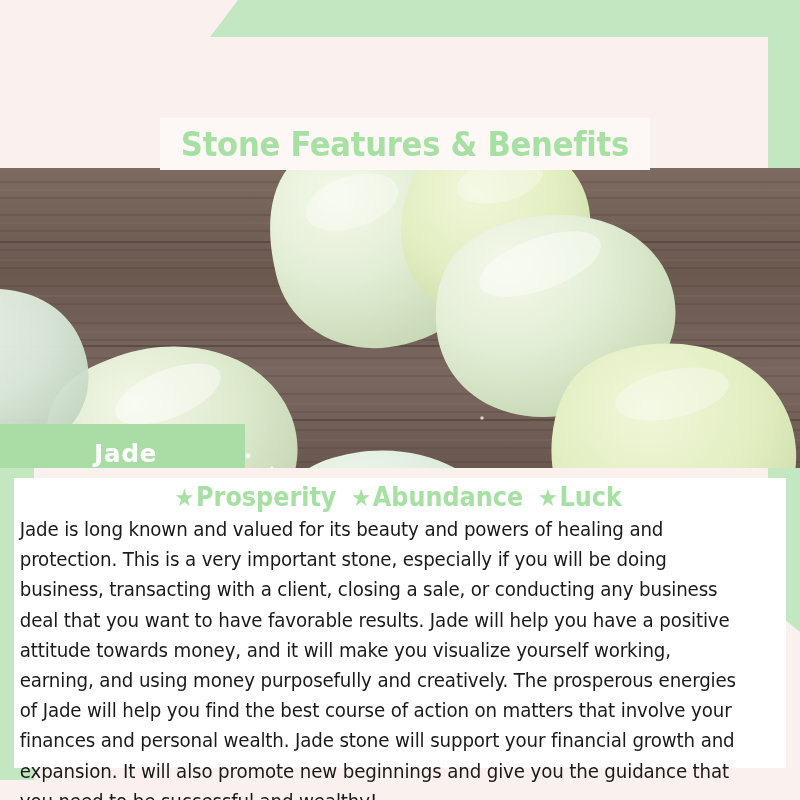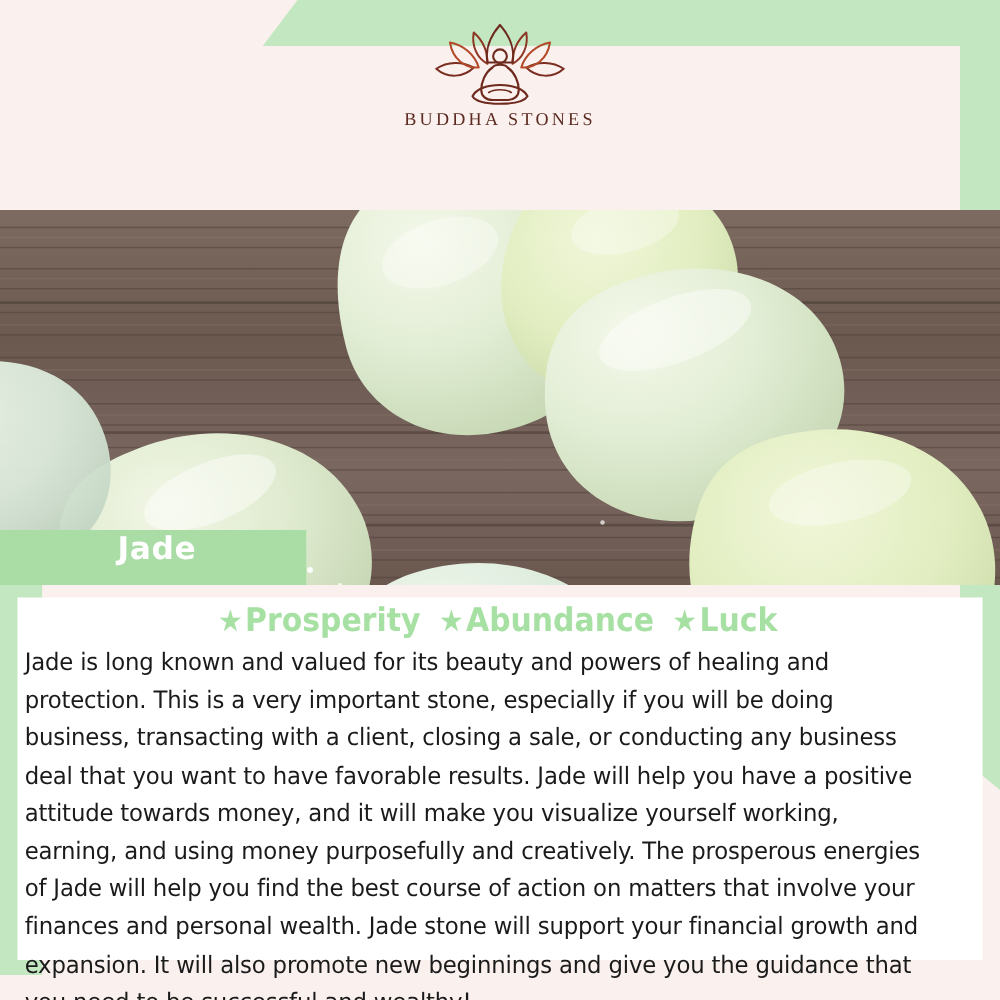--- a/index.html
+++ b/index.html
@@ -71,21 +71,21 @@
     position:absolute;top:168px;left:0;width:800px;height:300px;
     z-index:2;overflow:hidden;background:#6b5a52;
   }
   .photo svg{display:block;width:800px;height:300px;}
 
   
   .jade-band{
     position:absolute;top:424px;left:0;width:245px;height:44px;
     background:#aadda6;
     z-index:6;
-    display:flex;align-items:flex-start;
+    display:flex;align-items:flex-end;
   }
   .jade-text{
     margin-left:94px;
     font-family:"DejaVu Sans", sans-serif;
     font-weight:bold;font-size:25px;color:#ffffff;letter-spacing:0.5px;
   }
 
   
   .text-card{
     position:absolute;top:478px;left:14px;width:772px;height:290px;
@@ -119,52 +119,24 @@
 </style>
 </head>
 <body>
 
 <div id="card">
 
   <div class="deco-top"></div>
   <div class="deco-right"></div>
   <div class="deco-left"></div>
 
-  <div class="logo-wrap">
-    <span>
-      <svg class="logo-mark" viewBox="0 0 232 132" xmlns="http://www.w3.org/2000/svg">
-        <g fill="none" stroke-linecap="round" stroke-linejoin="round">
-
-          <path d="M14 74 C32 62 56 62 74 72 C58 88 32 90 14 74 Z" stroke="#7b2f22" stroke-width="3.2"></path>
-
-          <path d="M218 74 C200 62 176 62 158 72 C174 88 200 90 218 74 Z" stroke="#7b2f22" stroke-width="3.2"></path>
-
-          <path d="M36 32 C58 36 76 52 82 72 C60 74 40 58 36 32 Z" stroke="#b24a29" stroke-width="3.2"></path>
-
-          <path d="M196 32 C174 36 156 52 150 72 C172 74 192 58 196 32 Z" stroke="#b24a29" stroke-width="3.2"></path>
-
-          <path d="M74 16 C88 28 96 46 96 66 C80 58 70 38 74 16 Z" stroke="#8c3522" stroke-width="3.2"></path>
-
-          <path d="M158 16 C144 28 136 46 136 66 C152 58 162 38 158 16 Z" stroke="#8c3522" stroke-width="3.2"></path>
-
-          <path d="M116 4 C132 22 140 44 136 64 L96 64 C92 44 100 22 116 4 Z" stroke="#6f2a1e" stroke-width="3.4"></path>
-
-          <circle cx="116" cy="54" r="11" stroke="#6f2a1e" stroke-width="3.4"></circle>
-
-          <path d="M104 72 C108 66 124 66 128 72 C140 80 146 96 146 108 C146 118 138 124 128 124 L104 124 C94 124 86 118 86 108 C86 96 92 80 104 72 Z" stroke="#6f2a1e" stroke-width="3.4"></path>
-
-          <path d="M72 118 C78 106 96 100 116 100 C136 100 154 106 160 118 C154 128 136 130 116 130 C96 130 78 128 72 118 Z" stroke="#6f2a1e" stroke-width="3.4"></path>
-
-          <path d="M98 112 C106 106 126 106 134 112" stroke="#6f2a1e" stroke-width="2.6"></path>
-        </g>
-      </svg>
-    </span>
-    <span class="logo-word">BUDDHA STONES</span>
-  </div>
-
+
+  <div class="title-band">
+    <span class="title-text">Stone Features &amp; Benefits</span>
+  </div>
 
   <div class="photo">
     <svg viewBox="0 0 800 300" xmlns="http://www.w3.org/2000/svg" preserveAspectRatio="none">
       <defs>
         <linearGradient id="wood" x1="0" y1="0" x2="0" y2="1">
           <stop offset="0%" stop-color="#7d6a60"></stop>
           <stop offset="35%" stop-color="#6b5950"></stop>
           <stop offset="70%" stop-color="#7a6760"></stop>
           <stop offset="100%" stop-color="#6a584f"></stop>
         </linearGradient>

